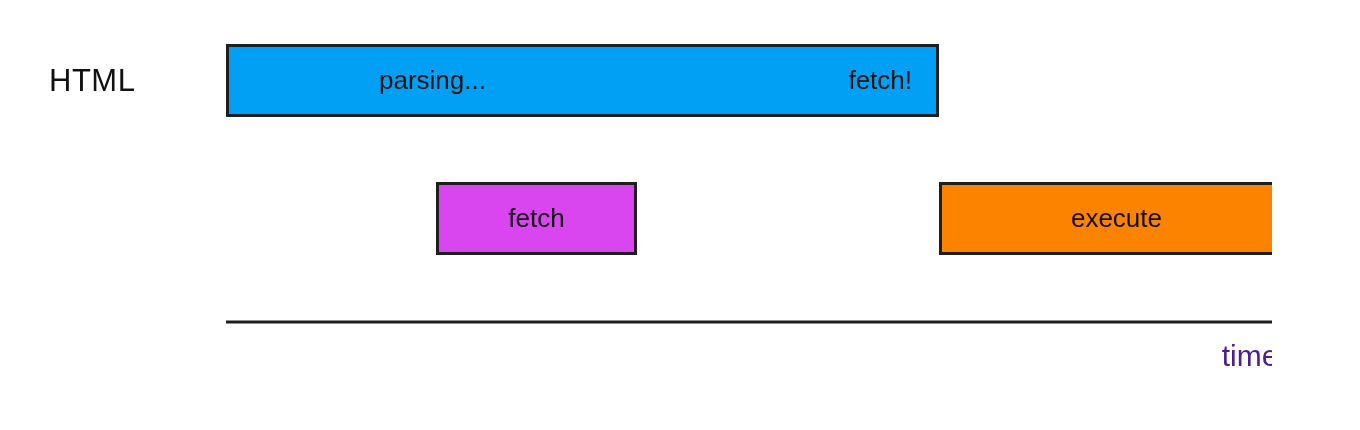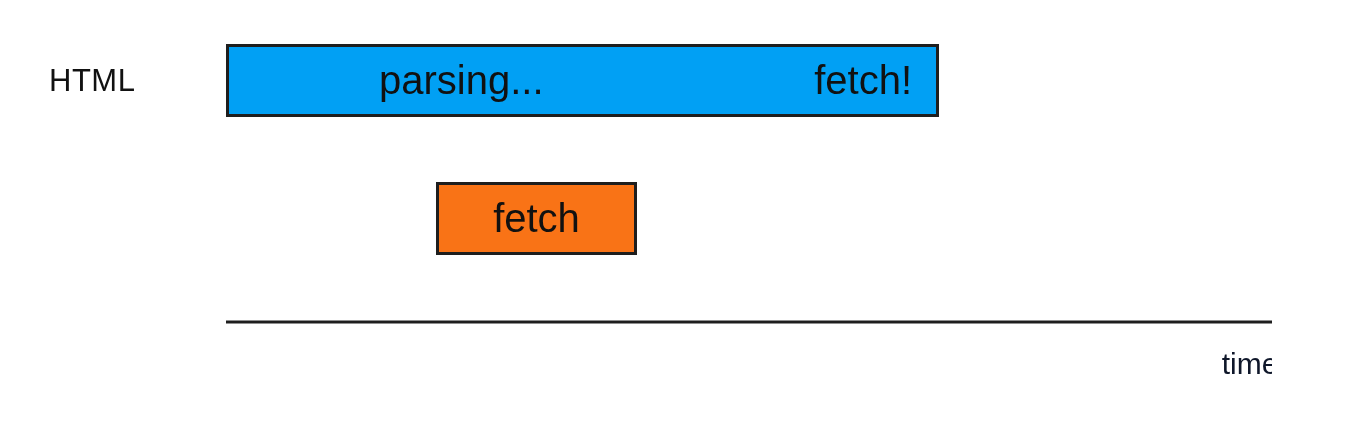--- a/index.html
+++ b/index.html
@@ -29,21 +29,21 @@
   }
   .row-label.html { top: 44px; }
   .row-label.js   { top: 182px; }
 
   .bar {
     position: absolute;
     box-sizing: border-box;
     border: 3px solid #1e1e1e;
     display: flex;
     align-items: center;
-    font-size: 40px;
+    font-size: 26px;
     color: #111111;
     white-space: nowrap;
   }
   .bar-parsing {
     left: 226px;
     top: 44px;
     width: 713px;
     height: 73px;
     justify-content: space-between;
     padding-left: 150px;
@@ -71,42 +71,44 @@
     height: 36px;
     display: block;
   }
   .axis-label {
     position: absolute;
     left: 1190px;
     top: 339px;
     width: 120px;
     text-align: center;
     font-size: 30px;
-    color: #0f172a;
+    color: #4c1d95;
     white-space: nowrap;
-    margin-top: 8px;
   }
 </style>
 </head>
 <body>
 
 <div class="diagram">
 
   <div class="row-label html">HTML</div>
 
   <div class="bar bar-parsing" style="background-color: rgb(1, 160, 244);">
     <span>parsing...</span>
     <span>fetch!</span>
   </div>
 
 
-  <div class="bar bar-fetch" style="background-color: #f97316;">
+  <div class="bar bar-fetch" style="background-color: #d946ef;">
     <span>fetch</span>
   </div>
 
+  <div class="bar bar-execute" style="background-color: rgb(251, 131, 0);">
+    <span>execute</span>
+  </div>
 
   <svg class="axis-arrow" viewBox="0 0 1110 36" xmlns="http://www.w3.org/2000/svg">
     <line x1="0" y1="17" x2="1100" y2="17" stroke="#1E1E1E" stroke-width="3"></line>
     <polyline points="1078,3.5 1101,17 1078,30.5" fill="none" stroke="#1E1E1E" stroke-width="3" stroke-linejoin="miter" stroke-linecap="butt"></polyline>
   </svg>
 
   <div class="axis-label">time</div>
 
 </div>
 

